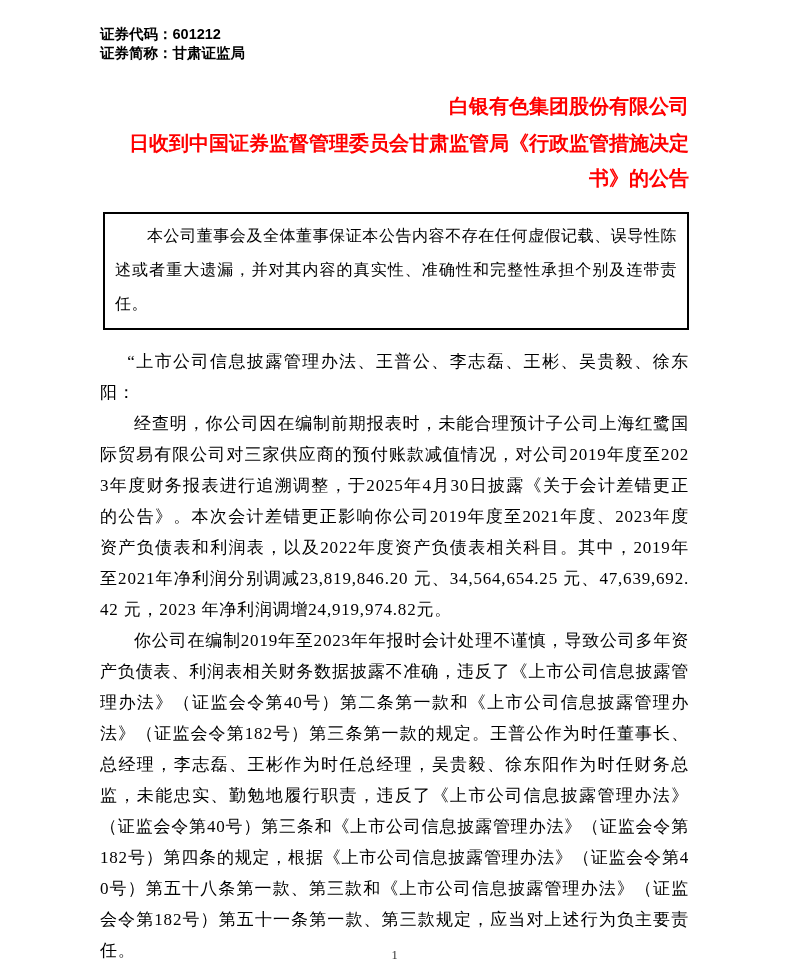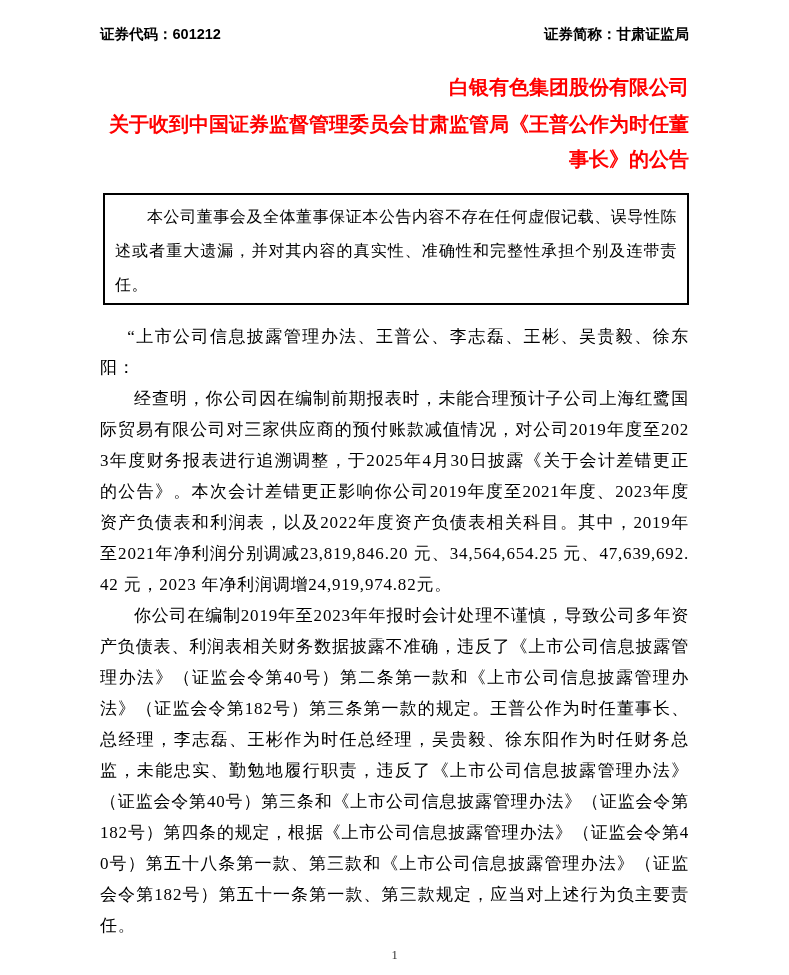--- a/index.html
+++ b/index.html
@@ -19,38 +19,39 @@
   
   .doc-header {
     display: flex;
     justify-content: space-between;
     align-items: baseline;
     padding: 25px 100px 0 100px;
     font-family: "Liberation Sans", "DejaVu Sans", sans-serif;
     font-weight: bold;
     font-size: 14.5px;
     white-space: nowrap;
+    flex-direction: column;
   }
   
   .title-block {
     margin-top: 26px;
     padding: 0 100px;
     text-align: right;
     color: #ff0000;
     font-family: "Liberation Sans", "DejaVu Sans", sans-serif;
     font-weight: bold;
     font-size: 20px;
     line-height: 35px;
   }
   .title-line-1 { margin-bottom: 2px; }
   
   .disclaimer-box {
     margin: 16px 100px 16px 103px;
     border: 2px solid #000000;
-    padding: 5px 10px 1px 10px;
+    padding: 5px 10px 7px 10px;
     font-size: 16px;
     line-height: 34px;
     letter-spacing: 0.5px;
     text-align: justify;
     text-indent: 2em;
     word-break: break-all;
   }
   
   .body-text {
     margin: 10px 100px 0 100px;
@@ -85,21 +86,21 @@
 
 <div class="page">
 
   <div class="doc-header">
     <span>证券代码：601212</span>
     <span>证券简称：甘肃证监局</span>
   </div>
 
   <div class="title-block">
     <div class="title-line-1">白银有色集团股份有限公司</div>
-    <div class="title-line-2">关于收到中国证券监督管理委员会甘肃监管局《王普公作为时任董事长》的公告</div>
+    <div class="title-line-2">日收到中国证券监督管理委员会甘肃监管局《行政监管措施决定书》的公告</div>
   </div>
 
   <div class="disclaimer-box">
     <span>本公司董事会及全体董事保证本公告内容不存在任何虚假记载、误导性陈述或者重大遗漏，并对其内容的真实性、准确性和完整性承担个别及连带责任。</span>
   </div>
 
   <div class="body-text">
     <p class="salutation">“上市公司信息披露管理办法、王普公、李志磊、王彬、吴贵毅、徐东阳：</p>
     <p>经查明，你公司因在编制前期报表时，未能合理预计子公司上海红鹭国际贸易有限公司对三家供应商的预付账款减值情况，对公司2019年度至2023年度财务报表进行追溯调整，于2025年4月30日披露《关于会计差错更正的公告》。本次会计差错更正影响你公司2019年度至2021年度、2023年度资产负债表和利润表，以及2022年度资产负债表相关科目。其中，2019年至2021年净利润分别调减23,819,846.20 元、34,564,654.25 元、47,639,692.42 元，2023 年净利润调增24,919,974.82元。</p>
     <p>你公司在编制2019年至2023年年报时会计处理不谨慎，导致公司多年资产负债表、利润表相关财务数据披露不准确，违反了《上市公司信息披露管理办法》（证监会令第40号）第二条第一款和《上市公司信息披露管理办法》（证监会令第182号）第三条第一款的规定。王普公作为时任董事长、总经理，李志磊、王彬作为时任总经理，吴贵毅、徐东阳作为时任财务总监，未能忠实、勤勉地履行职责，违反了《上市公司信息披露管理办法》（证监会令第40号）第三条和《上市公司信息披露管理办法》（证监会令第182号）第四条的规定，根据《上市公司信息披露管理办法》（证监会令第40号）第五十八条第一款、第三款和《上市公司信息披露管理办法》（证监会令第182号）第五十一条第一款、第三款规定，应当对上述行为负主要责任。</p>

